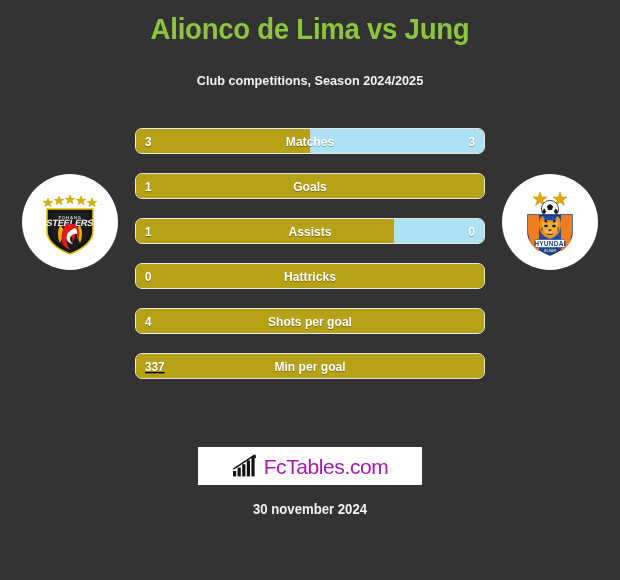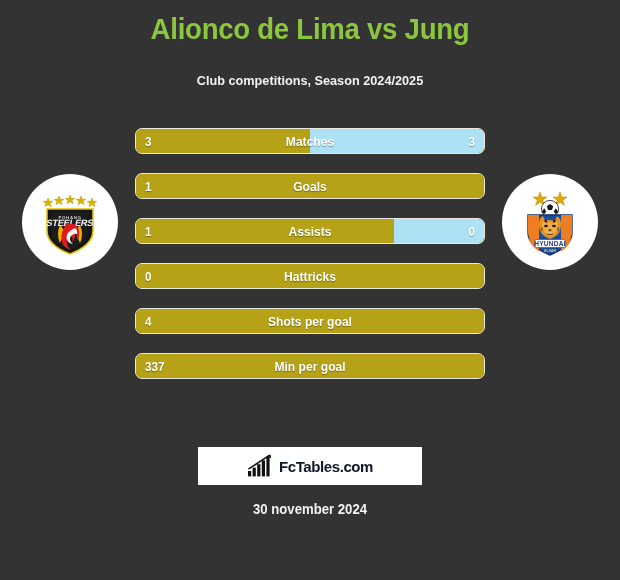--- a/index.html
+++ b/index.html
@@ -72,21 +72,21 @@
   .stat-row {
     position: relative;
     height: 26px;
     margin-bottom: 19px;
     border: 1px solid #e9e9e0;
     border-radius: 7px;
     background: #b5a216;
     overflow: hidden;
     box-sizing: border-box;
   }
-  .stat-row:last-child { margin-bottom: 9px; }
+  .stat-row:last-child { margin-bottom: 9px; text-decoration: underline; }
 
   .bar-home {
     position: absolute;
     left: 0; top: 0; bottom: 0;
     background: #b5a216;
   }
   .bar-away {
     position: absolute;
     right: 0; top: 0; bottom: 0;
     background: #ade2f5;
@@ -134,23 +134,23 @@
     top: 447px;
     width: 224px;
     height: 38px;
     background: #ffffff;
     display: flex;
     align-items: center;
     justify-content: center;
     gap: 6px;
   }
   .brand-text {
-    color: #0f172a;
-    font-size: 15px;
-    font-weight: bold;
+    color: #a21caf;
+    font-size: 21px;
+    font-weight: normal;
     letter-spacing: -0.4px;
     line-height: 1;
   }
   .brand-icon { display: block; }
 
   .date {
     position: absolute;
     left: 0; right: 0;
     top: 502px;
     text-align: center;

